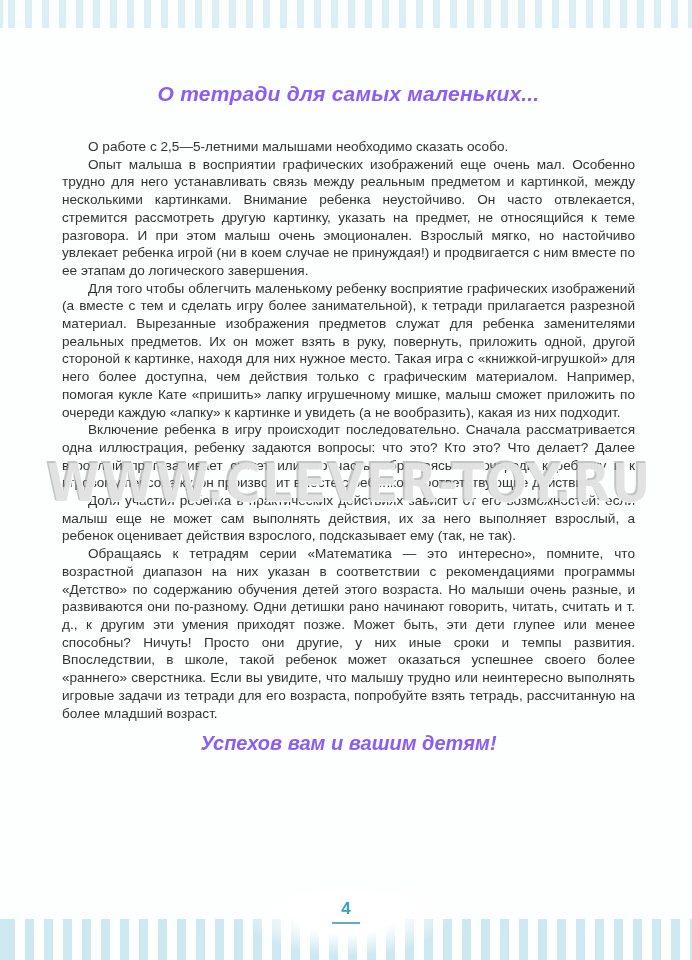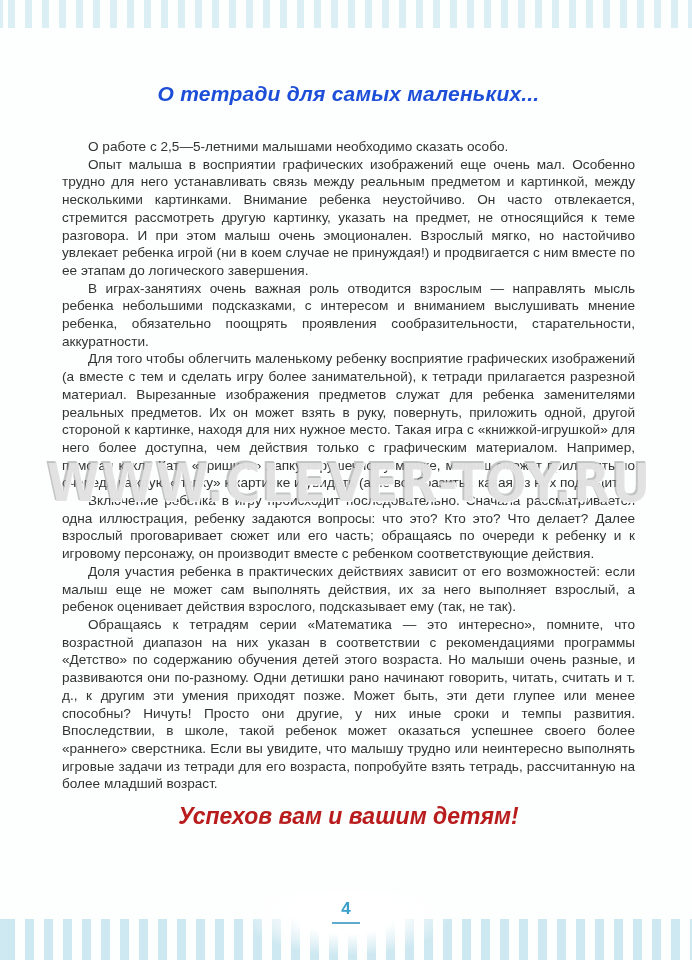--- a/index.html
+++ b/index.html
@@ -50,39 +50,39 @@
   .content {
     position: relative;
     padding: 82px 57px 0 62px;
   }
   .title {
     margin: 0 0 32px 0;
     text-align: center;
     font-size: 21px;
     font-weight: bold;
     font-style: italic;
-    color: #1d4ed8;
+    color: #8b5cf6;
     letter-spacing: 0.2px;
   }
   .bodytext p {
     margin: 0;
     text-indent: 26px;
     text-align: justify;
     font-size: 13.6px;
     line-height: 17.7px;
     color: #333333;
     letter-spacing: 0px;
   }
   .closing {
     margin: 10px 0 0 0;
     text-align: center;
-    font-size: 23px;
+    font-size: 20px;
     font-weight: bold;
     font-style: italic;
-    color: #b91c1c;
+    color: #8b5cf6;
   }
   .watermark {
     position: absolute;
     top: 455px;
     left: 46px;
     width: 646px;
     font-family: "DejaVu Sans", sans-serif;
     font-weight: bold;
     font-size: 49px;
     letter-spacing: 0.5px;
@@ -116,21 +116,20 @@
 
 <div class="page">
 
   <div class="stripes stripes-top"></div>
 
   <div class="content">
     <h1 class="title">О тетради для самых маленьких...</h1>
     <div class="bodytext">
         <p>О работе с 2,5—5-летними малышами необходимо сказать особо.</p>
         <p>Опыт малыша в восприятии графических изображений еще очень мал. Особенно трудно для него устанавливать связь между реальным предметом и картинкой, между несколькими картинками. Внимание ребенка неустойчиво. Он часто отвлекается, стремится рассмотреть другую картинку, указать на предмет, не относящийся к теме разговора. И при этом малыш очень эмоционален. Взрослый мягко, но настойчиво увлекает ребенка игрой (ни в коем случае не принуждая!) и продвигается с ним вместе по ее этапам до логического завершения.</p>
-        <p>В играх-занятиях очень важная роль отводится взрослым — направлять мысль ребенка небольшими подсказками, с интересом и вниманием выслушивать мнение ребенка, обязательно поощрять проявления сообразительности, старательности, аккуратности.</p>
         <p>Для того чтобы облегчить маленькому ребенку восприятие графических изображений (а вместе с тем и сделать игру более занимательной), к тетради прилагается разрезной материал. Вырезанные изображения предметов служат для ребенка заменителями реальных предметов. Их он может взять в руку, повернуть, приложить одной, другой стороной к картинке, находя для них нужное место. Такая игра с «книжкой-игрушкой» для него более доступна, чем действия только с графическим материалом. Например, помогая кукле Кате «пришить» лапку игрушечному мишке, малыш сможет приложить по очереди каждую «лапку» к картинке и увидеть (а не вообразить), какая из них подходит.</p>
         <p>Включение ребенка в игру происходит последовательно. Сначала рассматривается одна иллюстрация, ребенку задаются вопросы: что это? Кто это? Что делает? Далее взрослый проговаривает сюжет или его часть; обращаясь по очереди к ребенку и к игровому персонажу, он производит вместе с ребенком соответствующие действия.</p>
         <p>Доля участия ребенка в практических действиях зависит от его возможностей: если малыш еще не может сам выполнять действия, их за него выполняет взрослый, а ребенок оценивает действия взрослого, подсказывает ему (так, не так).</p>
         <p>Обращаясь к тетрадям серии «Математика — это интересно», помните, что возрастной диапазон на них указан в соответствии с рекомендациями программы «Детство» по содержанию обучения детей этого возраста. Но малыши очень разные, и развиваются они по-разному. Одни детишки рано начинают говорить, читать, считать и т. д., к другим эти умения приходят позже. Может быть, эти дети глупее или менее способны? Ничуть! Просто они другие, у них иные сроки и темпы развития. Впоследствии, в школе, такой ребенок может оказаться успешнее своего более «раннего» сверстника. Если вы увидите, что малышу трудно или неинтересно выполнять игровые задачи из тетради для его возраста, попробуйте взять тетрадь, рассчитанную на более младший возраст.</p>
       </div>
     <div class="closing">Успехов вам и вашим детям!</div>
   </div>
 
   <div class="watermark">WWW.CLEVER-TOY.RU</div>
 

